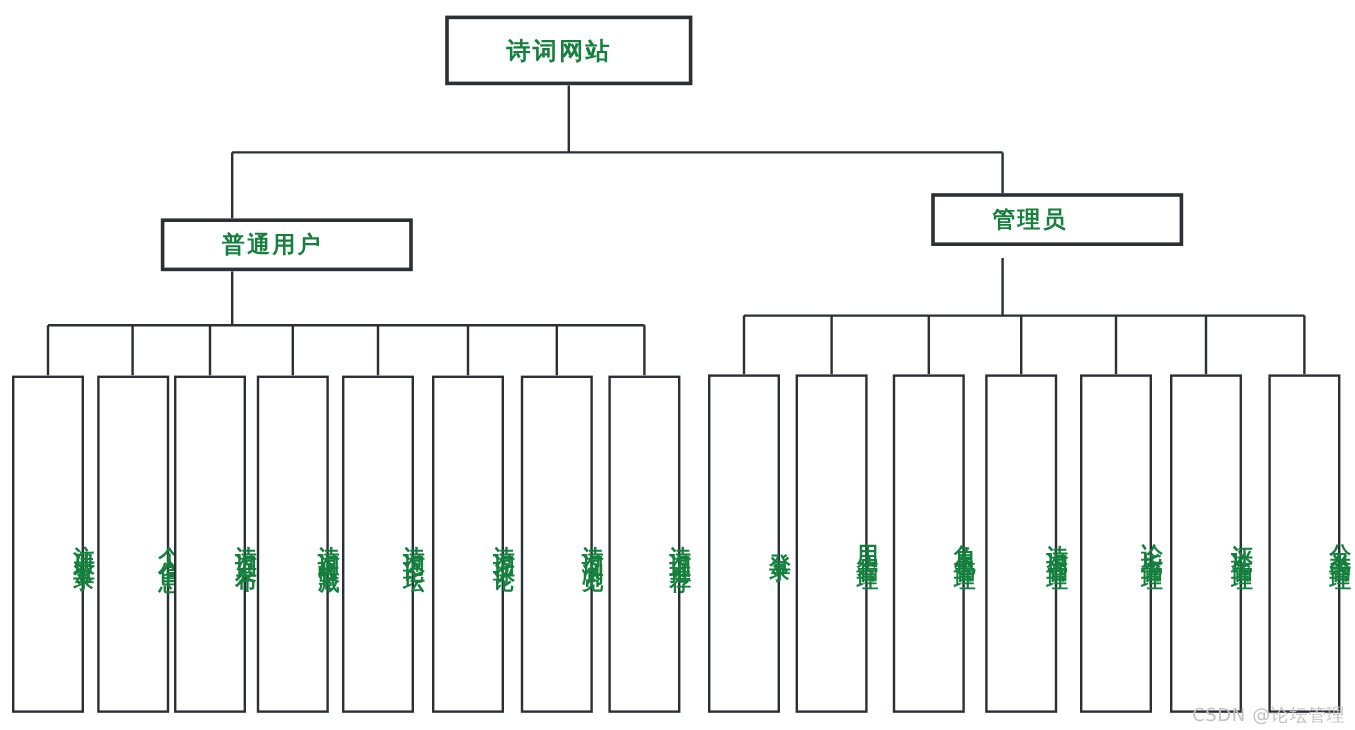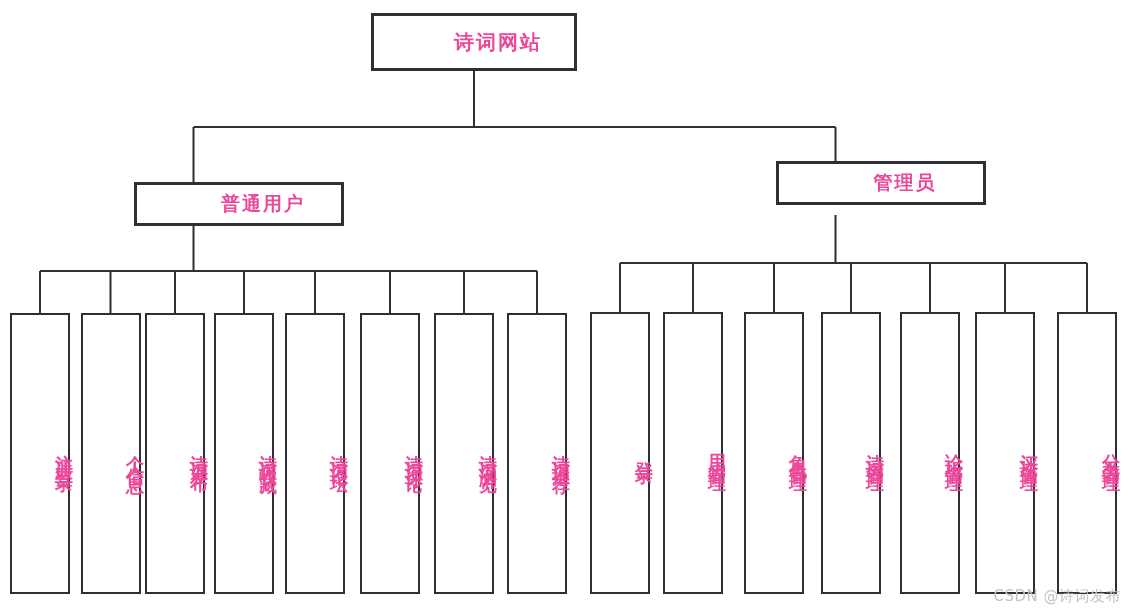--- a/index.html
+++ b/index.html
@@ -19,24 +19,23 @@
     position: absolute;
     left: 0;
     top: 0;
     z-index: 0;
   }
   .node {
     position: absolute;
     box-sizing: border-box;
     background: #ffffff;
     border: 3px solid #2b2f36;
-    color: #ec4899;
+    color: #15803d;
     display: flex;
     align-items: center;
-    justify-content: center;
     font-weight: bold;
     z-index: 1;
     padding-left: 48px;
   }
   .node-root {
     left: 371px; top: 13px;
     width: 206px; height: 58px;
     font-size: 20px;
     letter-spacing: 2px;
   }
@@ -146,15 +145,15 @@
   <div class="node node-leaf r4">
     <span class="vlabel">论坛管理</span>
   </div>
   <div class="node node-leaf r5">
     <span class="vlabel">评论管理</span>
   </div>
   <div class="node node-leaf r6">
     <span class="vlabel">分类管理</span>
   </div>
 
-  <div class="watermark">CSDN @诗词发布</div>
+  <div class="watermark">CSDN @论坛管理</div>
 
 </div>
 
 </body></html>

